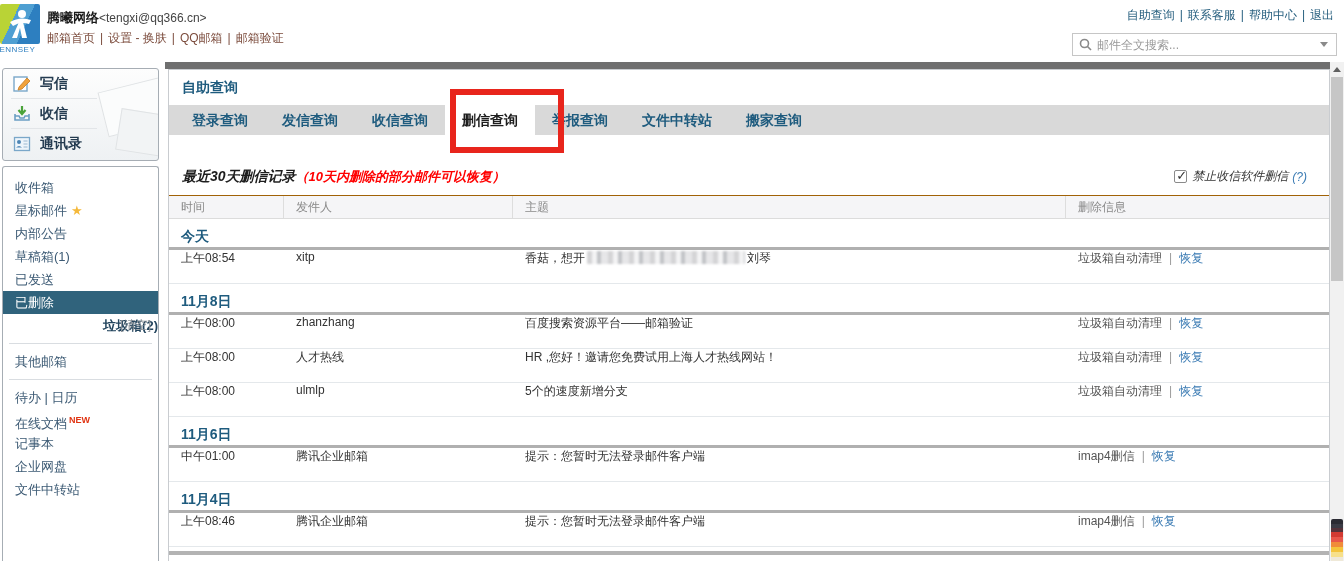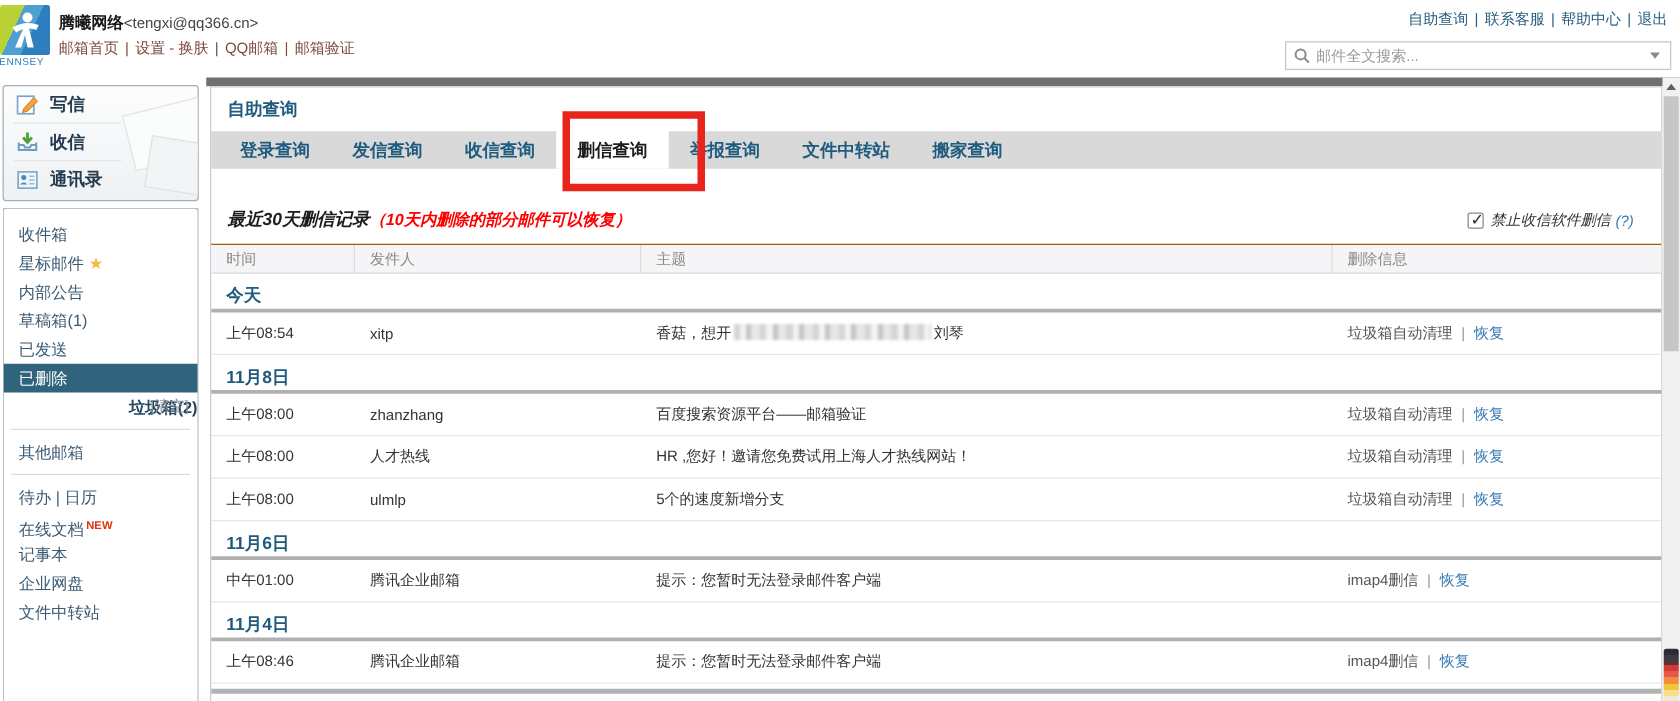--- a/index.html
+++ b/index.html
@@ -16,21 +16,21 @@
   .logo-word { font-size:8px; color:#2d7fc0; letter-spacing:.5px; margin-left:-6px; margin-top:1px; white-space:nowrap; }
   .acct { position:absolute; left:47px; top:9px; font-size:13px; color:#333; white-space:nowrap; }
   .acct b { font-size:13px; color:#1a1a1a; }
   .acct .email { font-weight:normal; color:#444; font-size:12px; }
   .hnav { position:absolute; left:47px; top:30px; font-size:12px; color:#7b4b3c; white-space:nowrap; }
   .hnav a { color:#7b4b3c; text-decoration:none; cursor:pointer; }
   .hnav .pipesep { color:#7b4b3c; margin:0 5px; }
   .topright { position:absolute; right:10px; top:7px; font-size:12px; white-space:nowrap; }
   .topright a { color:#255e7e; text-decoration:none; cursor:pointer; }
   .topright .pipesep { color:#255e7e; margin:0 5px; }
-  .searchbox { position:absolute; right:7px; top:33px; width:309px; height:23px; background:#fff;
+  .searchbox { position:absolute; right:7px; top:33px; width:265px; height:23px; background:#fff;
     border:1px solid #c6c6c6; display:flex; align-items:center; }
   .searchbox input { flex:1; border:none; outline:none; font-size:12px; color:#333; background:transparent;
     font-family:inherit; }
   .searchbox input::placeholder { color:#9a9a9a; }
   .sicon { width:13px; height:13px; margin:0 5px 0 6px; flex:0 0 auto; }
   .sarrow { width:0; height:0; border-left:4px solid transparent; border-right:4px solid transparent;
     border-top:5px solid #8a8a8a; margin-right:8px; cursor:pointer; }
 
   
   .darkbar { position:absolute; left:165px; right:0; top:62px; height:7px; background:#6f6f6f; }
@@ -82,21 +82,21 @@
 
   .thead { position:absolute; left:0; top:125px; width:100%; height:24px; background:#f5f5f7;
     border-top:1px solid #a16207; border-bottom:1px solid #dcdcdc; display:flex; }
   .thead .cell { font-size:12px; color:#8a8a8a; line-height:22px; padding-left:12px; }
   .c1 { width:115px; } .c2 { width:229px; } .c3 { width:553px; } .c4 { flex:1; }
   .thead .c1, .thead .c2, .thead .c3 { border-right:1px solid #dddddd; }
 
   .tbody { position:absolute; left:0; top:149px; width:100%; }
   .gHead { height:27px; line-height:27px; border-bottom:3px solid #b0b0b0; padding-left:12px;
     font-size:14px; font-weight:bold; color:#1e5b7e; margin-top:4px; }
-  .row { height:34px; display:flex; align-items:center; border-bottom:1px solid #e4e8eb; font-size:12px; color:#333; }
+  .row { height:34px; display:flex; border-bottom:1px solid #e4e8eb; font-size:12px; color:#333; }
   .row .cell { padding-left:12px; white-space:nowrap; overflow:hidden; }
   .delinfo { color:#555; }
   .delsep { color:#9a9a9a; margin:0 7px; }
   .restore { color:#3c7cb4; text-decoration:none; cursor:pointer; }
   .blurred { display:inline-block; width:158px; height:13px; vertical-align:-2px; margin:0 2px;
     background:
       repeating-linear-gradient(90deg, rgba(210,210,212,.9) 0 5px, rgba(244,244,245,.9) 5px 10px, rgba(190,192,196,.9) 10px 14px, rgba(230,230,232,.9) 14px 21px),
       repeating-linear-gradient(0deg, #e6e6e8 0 4px, #f2f2f3 4px 8px);
     filter:blur(1.2px); border-radius:1px; }
   .bottomBar { height:4px; background:#b3b3b3; margin-top:4px; }

